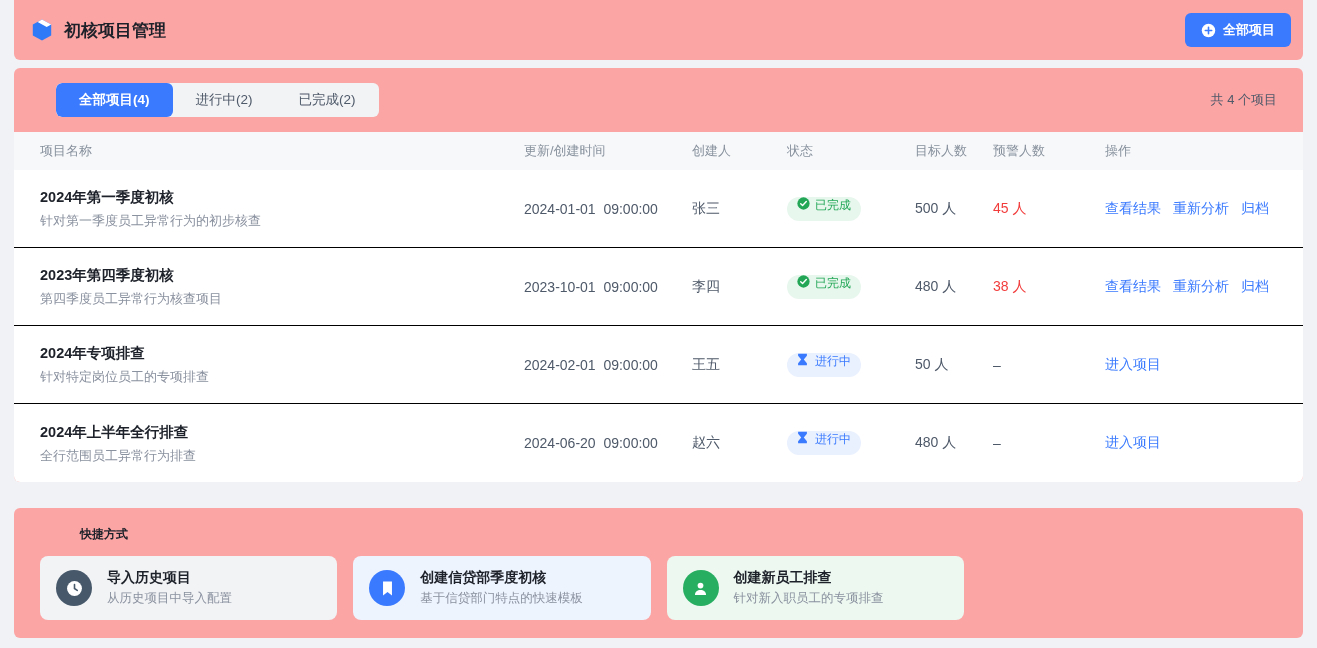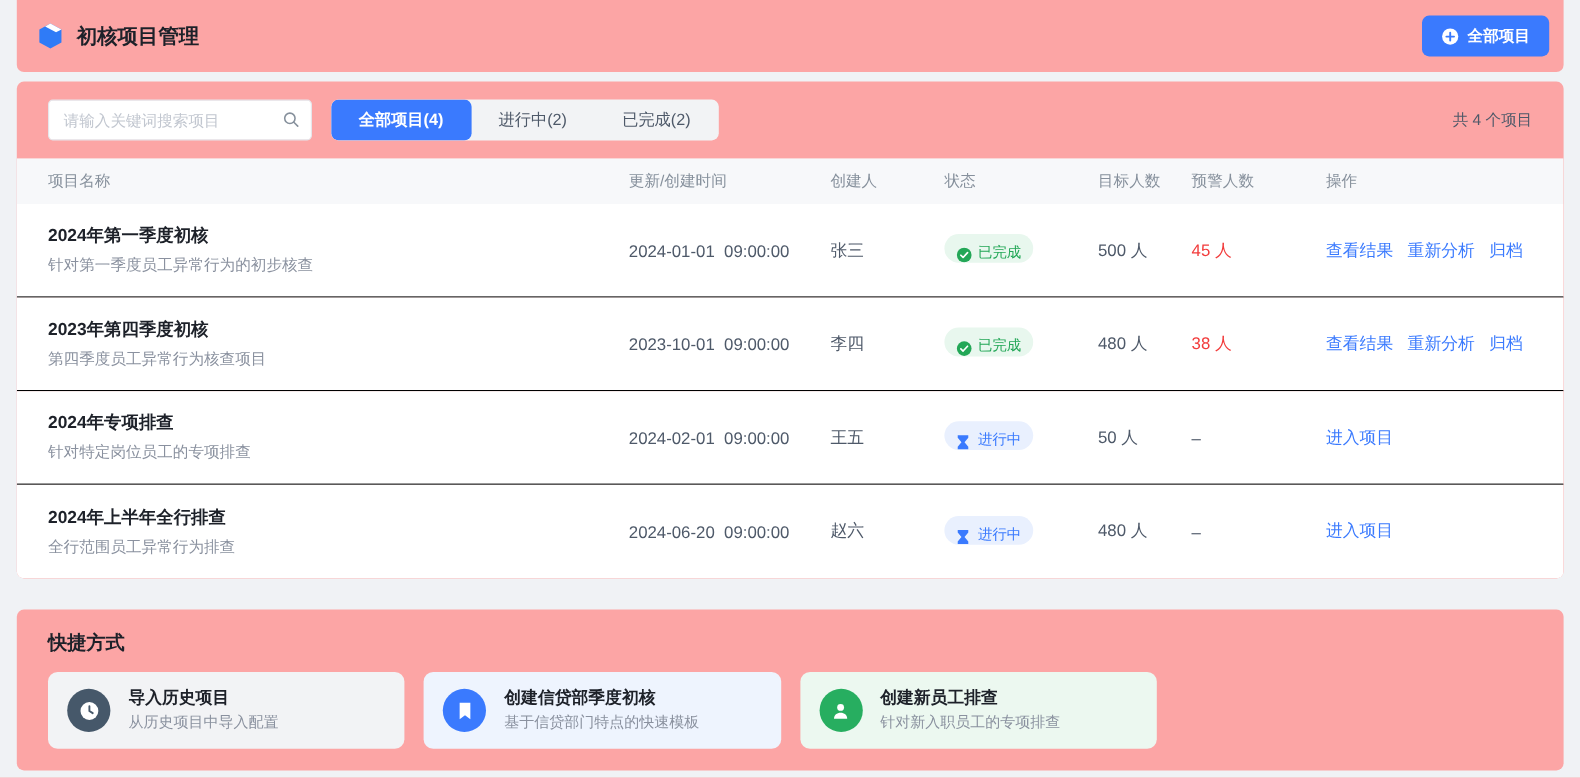--- a/index.html
+++ b/index.html
@@ -63,31 +63,31 @@
   .col-creator { width: 95px; }
   .col-status { width: 128px; }
   .col-target { width: 78px; }
   .col-warning { width: 112px; }
   .col-ops { width: 172px; display: flex; gap: 12px; flex-wrap: nowrap; }
   .trow .col { font-size: 14px; color: #4e5969; }
   .pname { font-size: 14.5px; font-weight: 700; color: #1d2129; line-height: 20px; }
   .pdesc { font-size: 13px; color: #8a919f; line-height: 18px; margin-top: 5px; }
   .warning-count.alert { color: #f23c3c; }
   .badge {
-    display: inline-flex; align-items: flex-end; gap: 5px;
+    display: inline-flex; align-items: flex-start; gap: 5px;
     height: 24px; padding: 0 10px; border-radius: 12px; font-size: 12px;
   }
   .badge.done { background: #e8f7ee; color: #23a757; }
   .badge.progress { background: #e9f0fe; color: #3a7afe; }
   .bic { display: inline-flex; width: 13px; height: 13px; }
   .op-link { color: #3a7afe; font-size: 14px; cursor: pointer; text-decoration: none; white-space: nowrap; }
 
   
   .shortcuts-panel { margin-top: 26px; padding: 18px 26px; }
-  .shortcuts-panel h2 { font-size: 16px; font-weight: 700; color: #1d2129; }
+  .shortcuts-panel h2 { font-size: 12px; font-weight: 700; color: #1d2129; margin-left: 40px; }
   .sc-grid { display: grid; grid-template-columns: repeat(4, 1fr); gap: 16px; margin-top: 13px; }
   .sc-card {
     display: flex; align-items: center; gap: 15px; height: 64px;
     border-radius: 8px; padding: 0 16px; cursor: pointer;
   }
   .sc-circle {
     width: 36px; height: 36px; border-radius: 50%; flex-shrink: 0;
     display: inline-flex; align-items: center; justify-content: center;
   }
   .sc-ic { width: 17px; height: 17px; }
@@ -114,29 +114,20 @@
         <circle cx="8" cy="8" r="7.2" fill="#ffffff"></circle>
         <path d="M8 4.6v6.8M4.6 8h6.8" stroke="#3a7afe" stroke-width="1.7" stroke-linecap="round"></path>
       </svg>
     </span>
     <span>全部项目</span>
   </button>
 </div>
 
 <div class="panel content-panel">
   <div class="toolbar">
-    <div class="search-box">
-      <input type="text" placeholder="请输入关键词搜索项目" style="">
-      <span class="search-icon">
-        <svg viewBox="0 0 16 16" width="15" height="15">
-          <circle cx="7" cy="7" r="4.6" fill="none" stroke="#86909c" stroke-width="1.4"></circle>
-          <path d="M10.5 10.5L14 14" stroke="#86909c" stroke-width="1.4" stroke-linecap="round"></path>
-        </svg>
-      </span>
-    </div>
     <div class="tabs">
       <div class="tab active">全部项目(4)</div>
       <div class="tab">进行中(2)</div>
       <div class="tab">已完成(2)</div>
     </div>
     <div class="total">共 4 个项目</div>
   </div>
 
   <div class="thead">
     <div class="col col-name">项目名称</div>

